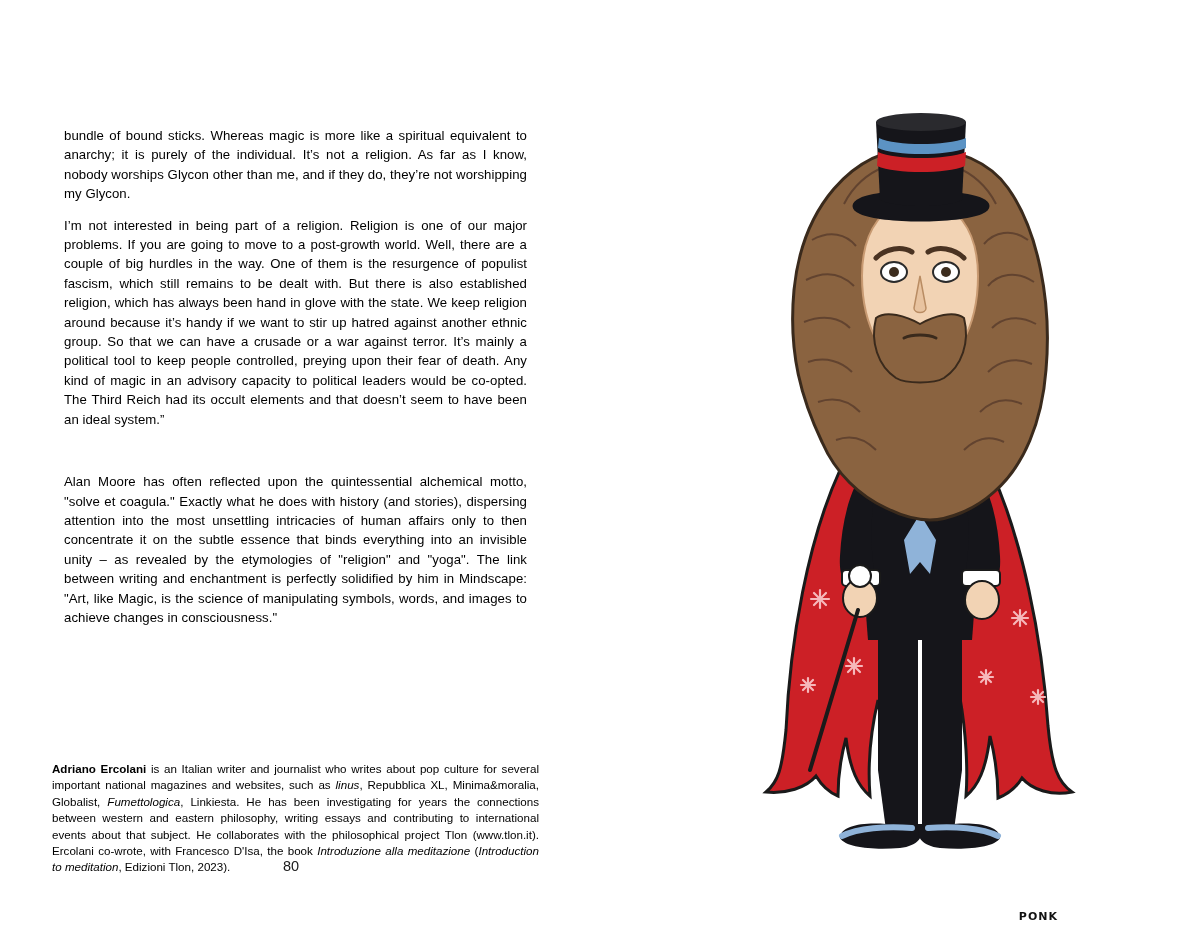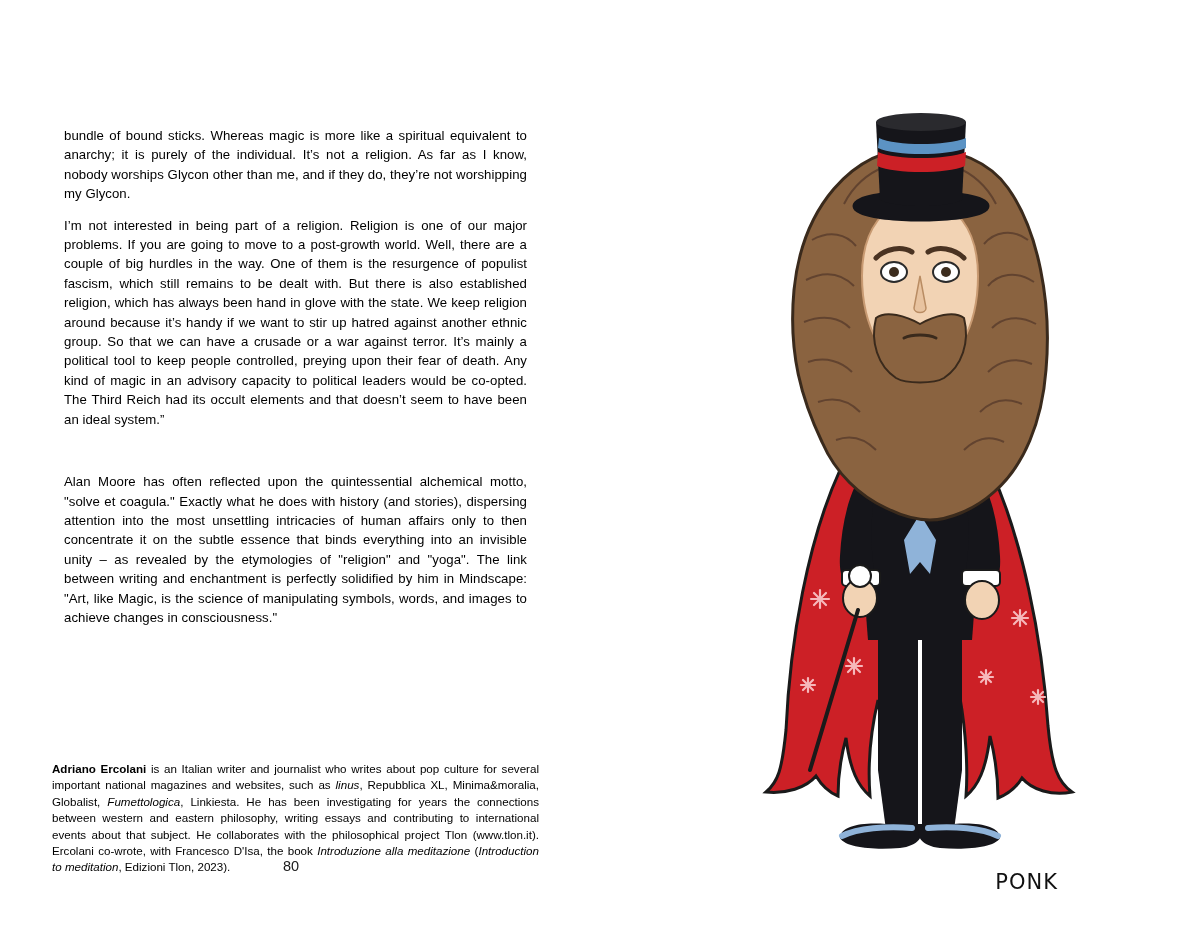--- a/index.html
+++ b/index.html
@@ -71,24 +71,24 @@
     height: 790px;
   }
   .illustration svg {
     display: block;
     width: 100%;
     height: 100%;
   }
   .signature {
     position: absolute;
     right: 92px;
-    top: 800px;
+    top: 840px;
     font-family: "DejaVu Sans", sans-serif;
-    font-size: 21px;
-    font-weight: normal;
+    font-size: 11px;
+    font-weight: bold;
     letter-spacing: 1px;
     color: #111111;
   }
 </style>
 </head>
 <body>
 
 <div class="text-column">
   <p class="body-para">bundle of bound sticks. Whereas magic is more like a spiritual equivalent to anarchy; it is purely of the individual. It’s not a religion. As far as I know, nobody worships Glycon other than me, and if they do, they’re not worshipping my Glycon.</p>
   <p class="body-para">I’m not interested in being part of a religion. Religion is one of our major problems. If you are going to move to a post-growth world. Well, there are a couple of big hurdles in the way. One of them is the resurgence of populist fascism, which still remains to be dealt with. But there is also established religion, which has always been hand in glove with the state. We keep religion around because it’s handy if we want to stir up hatred against another ethnic group. So that we can have a crusade or a war against terror. It’s mainly a political tool to keep people controlled, preying upon their fear of death. Any kind of magic in an advisory capacity to political leaders would be co-opted. The Third Reich had its occult elements and that doesn’t seem to have been an ideal system.”</p>

